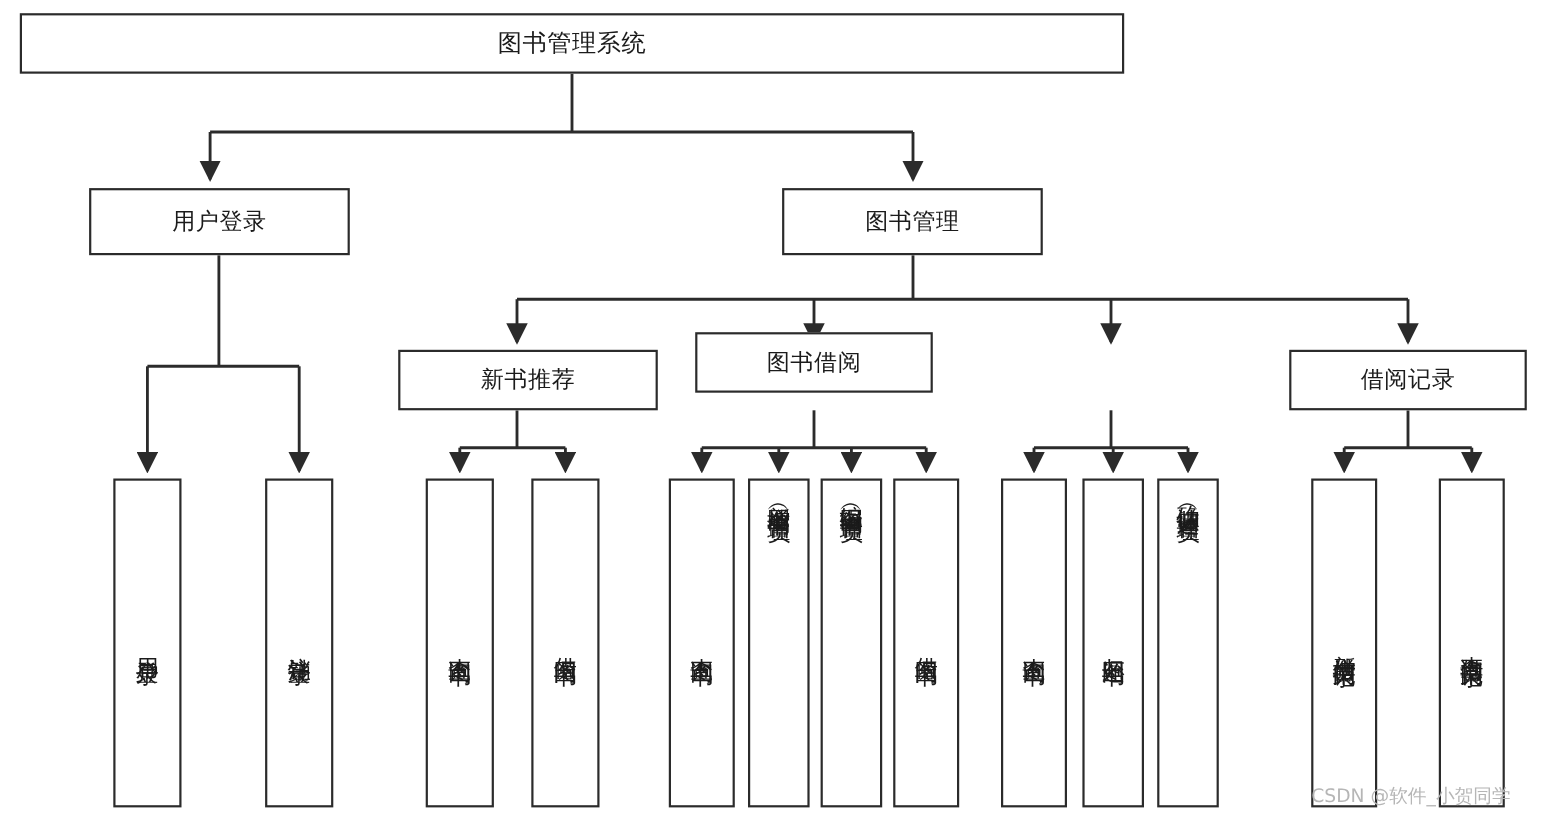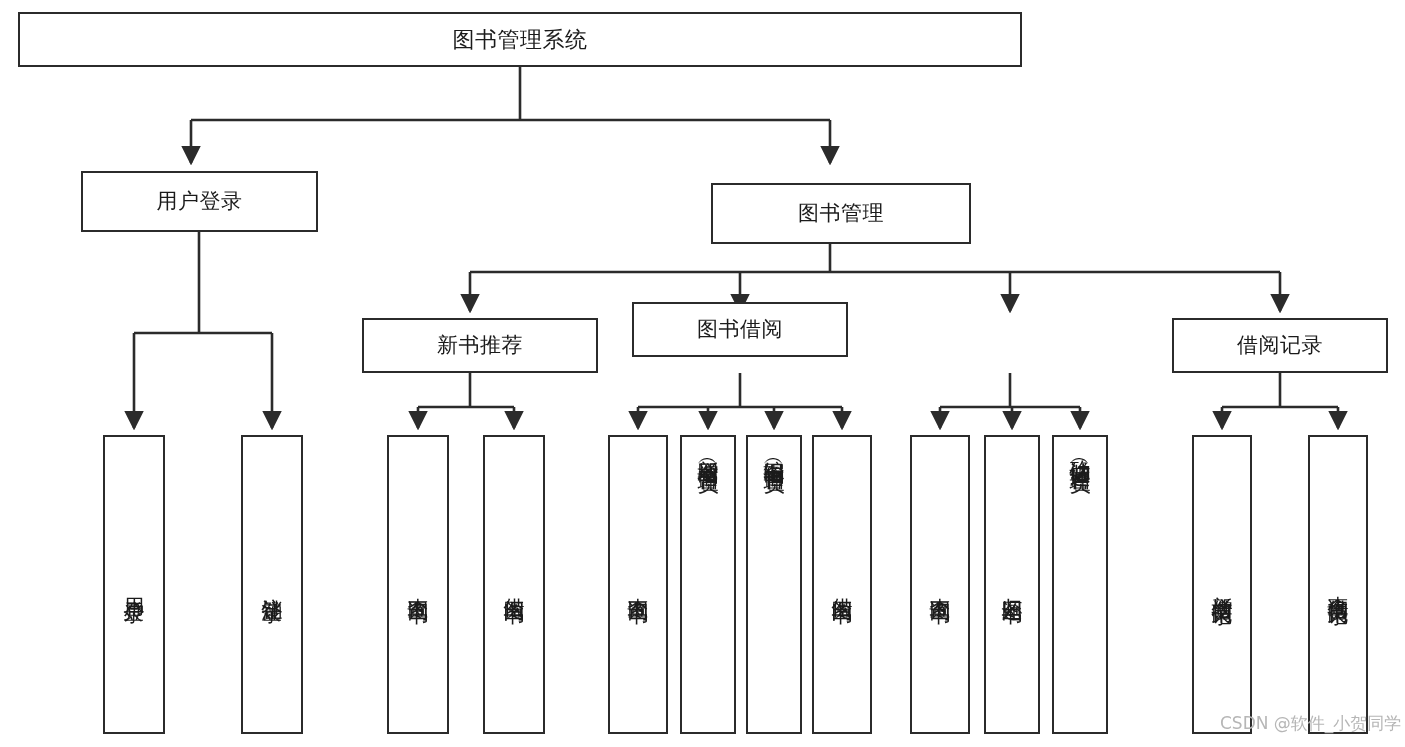--- a/index.html
+++ b/index.html
@@ -67,21 +67,20 @@
   }
   #watermark {
     position: absolute;
     left: 1192px;
     top: 712px;
     font-size: 17px;
     color: #b6b6b6;
     white-space: nowrap;
     z-index: 3;
     font-family: "DejaVu Sans", "Liberation Sans", sans-serif;
-    margin-left: 28px;
   }
 </style>
 </head>
 <body>
 
 <div id="diagram-root">
 
   <svg id="edges-svg" viewBox="0 0 1405 747" xmlns="http://www.w3.org/2000/svg">
     <defs>
       <marker id="arrow" viewBox="0 0 12 12" refX="10.5" refY="6" markerWidth="7.5" markerHeight="7.5" orient="auto-start-reverse">
@@ -132,21 +131,21 @@
     </g>
   </svg>
 
   <div class="node horiz root" style="left:18px; top:12px; width:1004px; height:55px;">
     <span class="node-label">图书管理系统</span>
   </div>
 
   <div class="node horiz" style="left:81px; top:171px; width:237px; height:61px;">
     <span class="node-label">用户登录</span>
   </div>
-  <div class="node horiz" style="left:711px; top:183px; width:260px; height:61px;">
+  <div class="node horiz" style="left:711px; top:171px; width:237px; height:61px;">
     <span class="node-label">图书管理</span>
   </div>
 
   <div class="node horiz" style="left:362px; top:318px; width:236px; height:55px;">
     <span class="node-label">新书推荐</span>
   </div>
   <div class="node horiz" style="left:632px; top:302px; width:216px; height:55px;">
     <span class="node-label">图书借阅</span>
   </div>
   <div class="node horiz" style="left:1172px; top:318px; width:216px; height:55px;">

